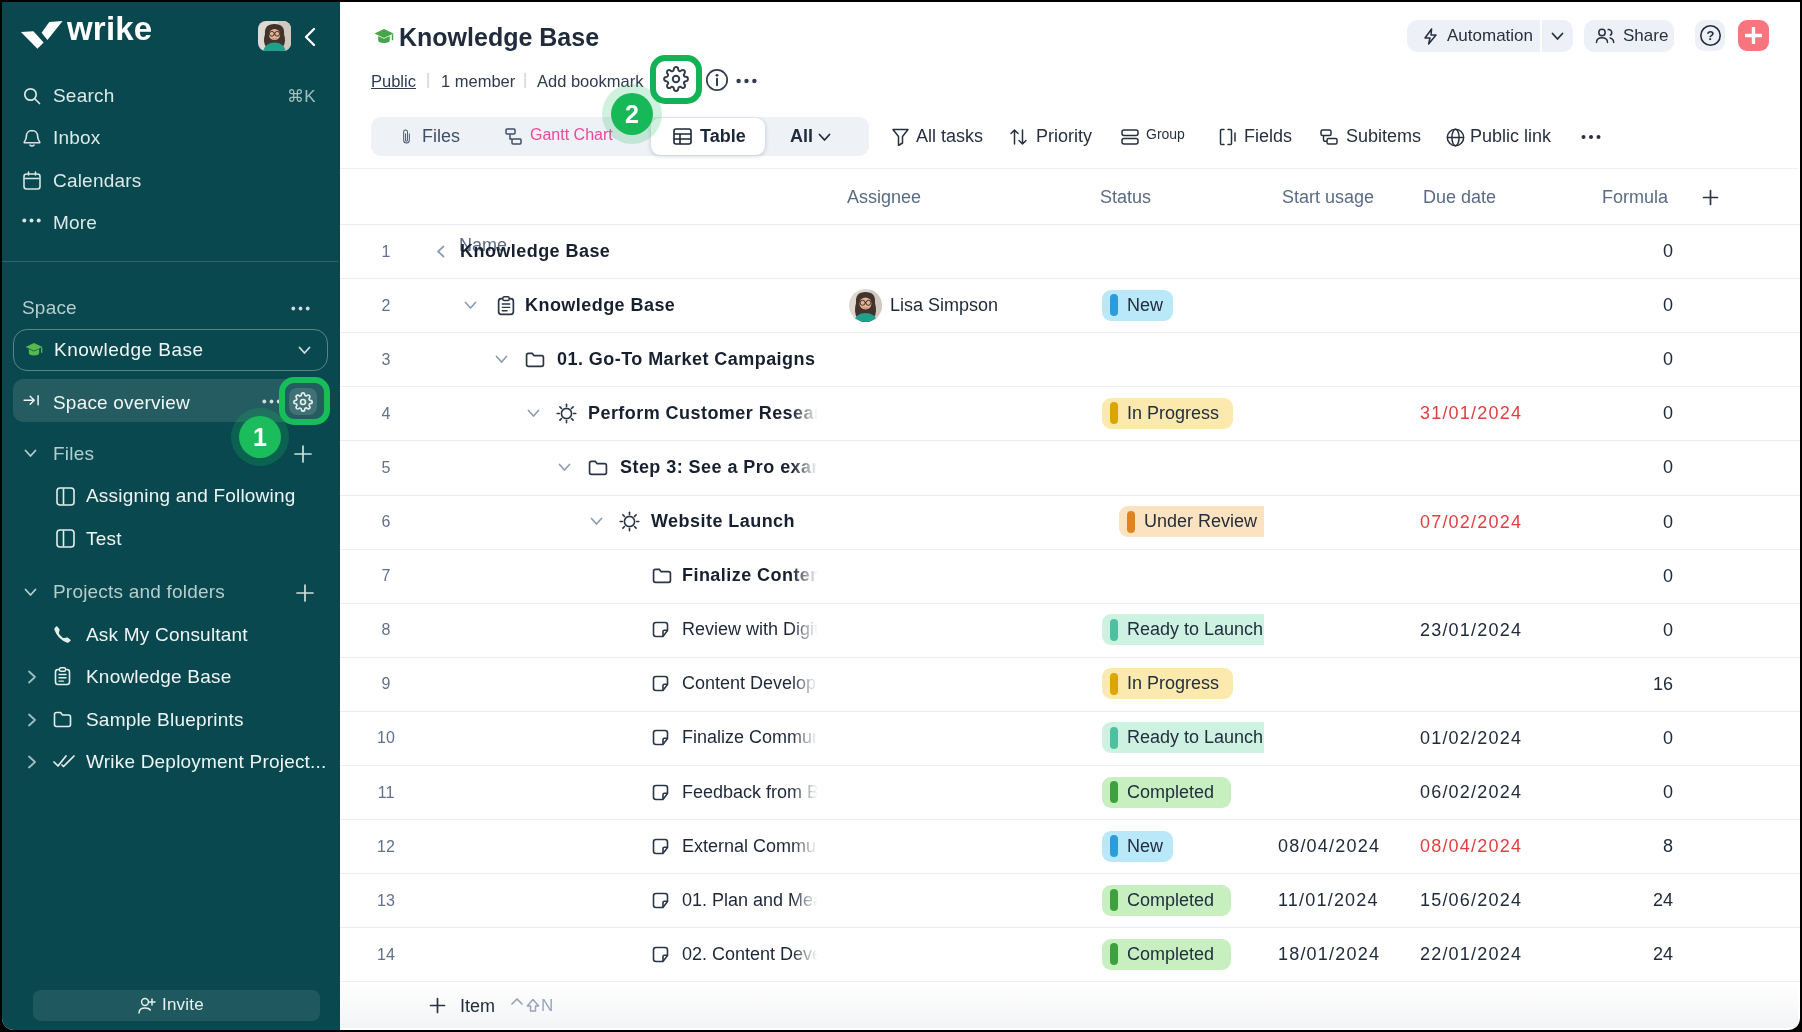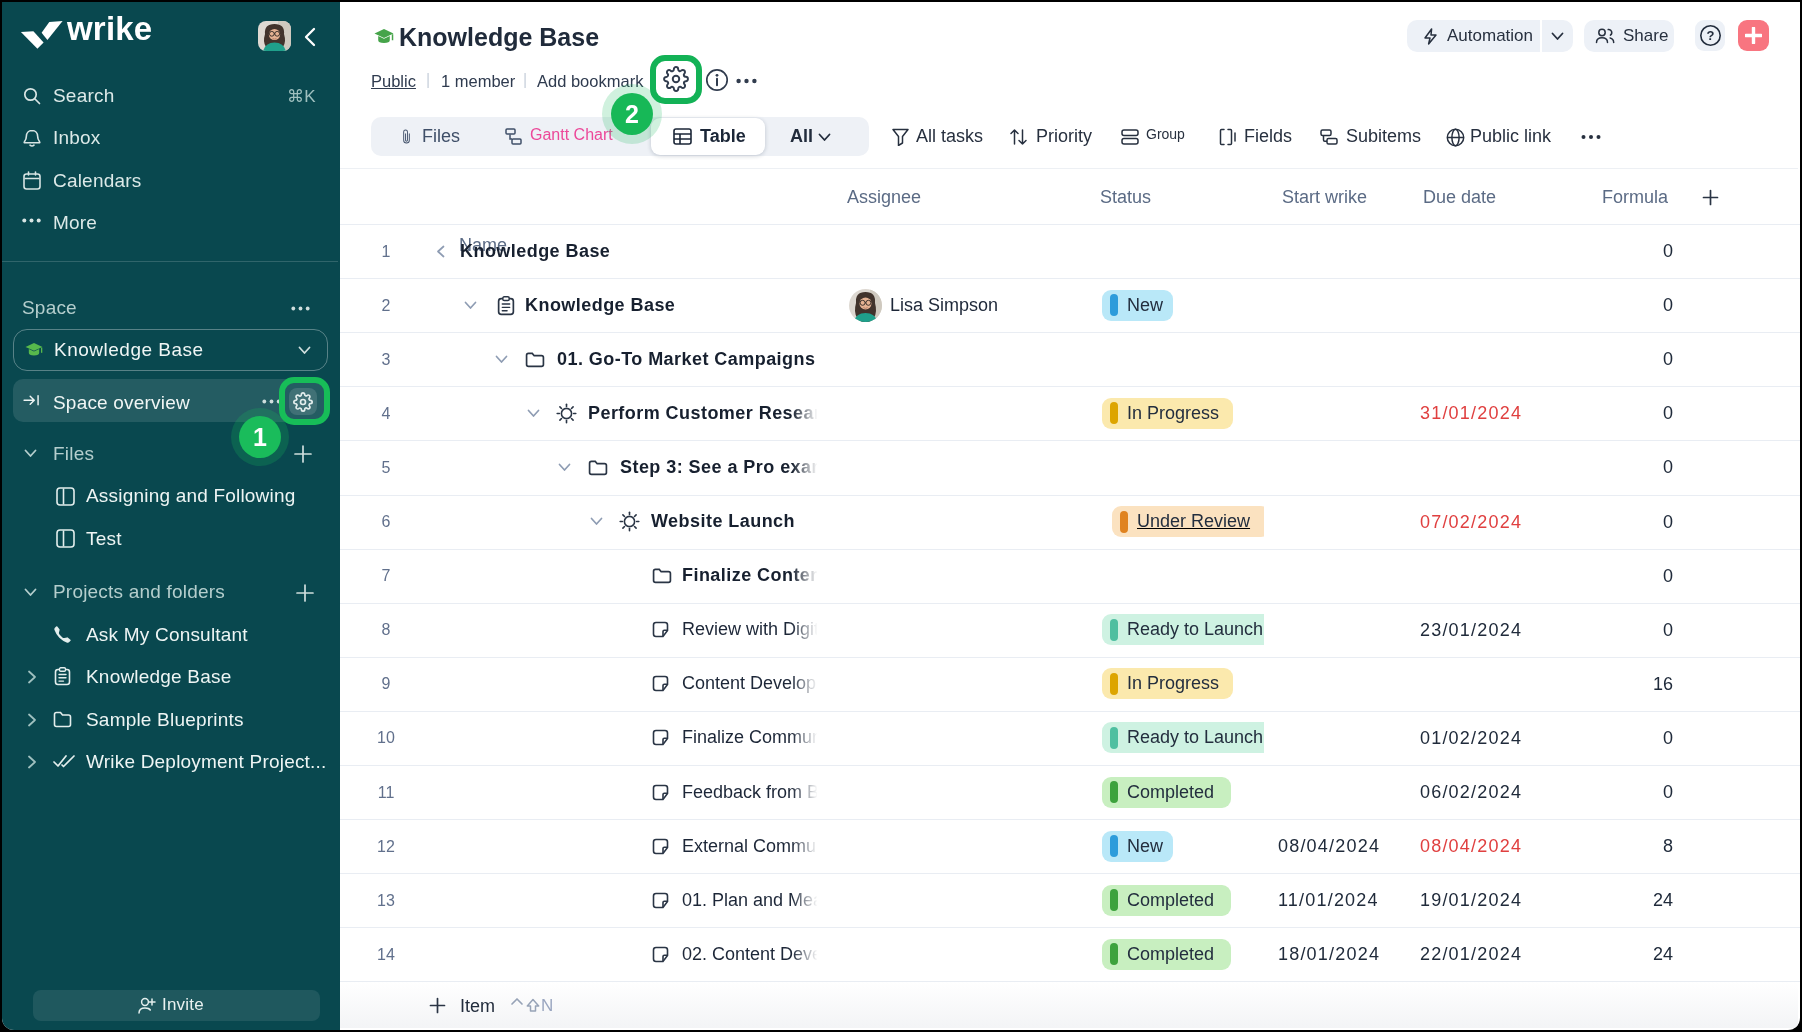--- a/index.html
+++ b/index.html
@@ -315,21 +315,21 @@
         <circle cx="17.5" cy="3" r="2" fill="#27303f"></circle>
   </svg>
 
   <div class="abs" style="left:602px;top:84px;width:60px;height:60px;border-radius:50%;background:rgba(20,184,90,0.20);"></div>
   <div class="abs" style="left:611px;top:93px;width:42px;height:42px;border-radius:50%;background:#17b857;color:#fff;font-size:25px;font-weight:700;text-align:center;line-height:42px;">2</div>
 
   <div class="abs" style="left:340px;top:168px;width:1458px;height:1px;background:#edf0f4;"></div>
   <div class="hdr-lbl" style="left:459px;top:187px;margin-top:48px;">Name</div>
   <div class="hdr-lbl" style="left:847px;top:187px;">Assignee</div>
   <div class="hdr-lbl" style="left:1100px;top:187px;">Status</div>
-  <div class="hdr-lbl" style="left:1282px;top:187px;">Start wrike</div>
+  <div class="hdr-lbl" style="left:1282px;top:187px;">Start usage</div>
   <div class="hdr-lbl" style="left:1423px;top:187px;">Due date</div>
   <div class="hdr-lbl" style="left:1602px;top:187px;">Formula</div>
   <svg class="abs" style="left:1702px;top:189px;" width="17" height="17" viewBox="0 0 17 17">
     <path d="M8.5 1.5 v14 M1.5 8.5 h14" stroke="#2a3444" stroke-width="1.7" stroke-linecap="round"></path>
   </svg>
   <div class="row-line" style="top:224px;"></div>
 
   <div class="row-line" style="top:278.1px;"></div>
   <div class="num" style="left:356px;top:241.5px;">1</div>
   <svg class="abs" style="left:436px;top:244.5px;" width="9" height="13" viewBox="0 0 9 13">
@@ -432,21 +432,21 @@
           <path d="M1.2 10.5 h2.2"></path>
           <path d="M17.6 10.5 h2.2"></path>
           <path d="M3.9 3.9 l1.6 1.6"></path>
           <path d="M15.5 15.5 l1.6 1.6"></path>
           <path d="M17.1 3.9 l-1.6 1.6"></path>
           <path d="M5.5 15.5 l-1.6 1.6"></path>
         </g>
       </svg>
   <div class="nm" style="left:651px;top:511.0px;width:171px;"><b>Website Launch</b></div>
   <div class="abs" style="left:1102px;top:506.0px;width:162px;height:31px;overflow:hidden;">
-        <div class="pill" style="left:10px;top:0;width:158px;background:#fbe2c0;text-decoration:underline;">
+        <div class="pill" style="left:17px;top:0;width:158px;background:#fbe2c0;">
           <div class="bar" style="background:#e0831f;"></div>
           <div class="pt">Under Review</div>
         </div>
       </div>
   <div class="dt red" style="left:1420px;top:511.5px;">07/02/2024</div>
   <div class="fml" style="left:1593px;top:511.5px;">0</div>
 
   <div class="row-line" style="top:602.7px;"></div>
   <div class="num" style="left:356px;top:566.1px;">7</div>
   <svg class="abs" style="left:652px;top:568.1px;" width="20" height="16" viewBox="0 0 19 15">
@@ -542,21 +542,21 @@
         <path d="M15.3 9.2 h-3 q-1.3 0 -1.3 1.3 v4.6" fill="none" stroke="#2a3545" stroke-width="1.6"></path>
       </svg>
   <div class="nm fade" style="left:682px;top:889.7px;width:140px;">01. Plan and Measure Campaigns</div>
   <div class="abs" style="left:1102px;top:884.7px;width:162px;height:31px;overflow:hidden;">
         <div class="pill" style="left:0;top:0;width:129px;background:#c8efc0;">
           <div class="bar" style="background:#3da23d;"></div>
           <div class="pt">Completed</div>
         </div>
       </div>
   <div class="dt" style="left:1278px;top:890.2px;">11/01/2024</div>
-  <div class="dt" style="left:1420px;top:890.2px;">19/01/2024</div>
+  <div class="dt" style="left:1420px;top:890.2px;">15/06/2024</div>
   <div class="fml" style="left:1593px;top:890.2px;">24</div>
 
   <div class="row-line" style="top:981.4px;"></div>
   <div class="num" style="left:356px;top:944.8px;">14</div>
   <svg class="abs" style="left:652px;top:945.8px;" width="17" height="17" viewBox="0 0 17 17">
         <path d="M1.5 4 q0 -2.5 2.5 -2.5 h9 q2.5 0 2.5 2.5 v5.5 l-4.5 6 h-7 q-2.5 0 -2.5 -2.5 z" fill="none" stroke="#2a3545" stroke-width="1.6"></path>
         <path d="M15.3 9.2 h-3 q-1.3 0 -1.3 1.3 v4.6" fill="none" stroke="#2a3545" stroke-width="1.6"></path>
       </svg>
   <div class="nm fade" style="left:682px;top:943.8px;width:140px;">02. Content Development Phase</div>
   <div class="abs" style="left:1102px;top:938.8px;width:162px;height:31px;overflow:hidden;">

